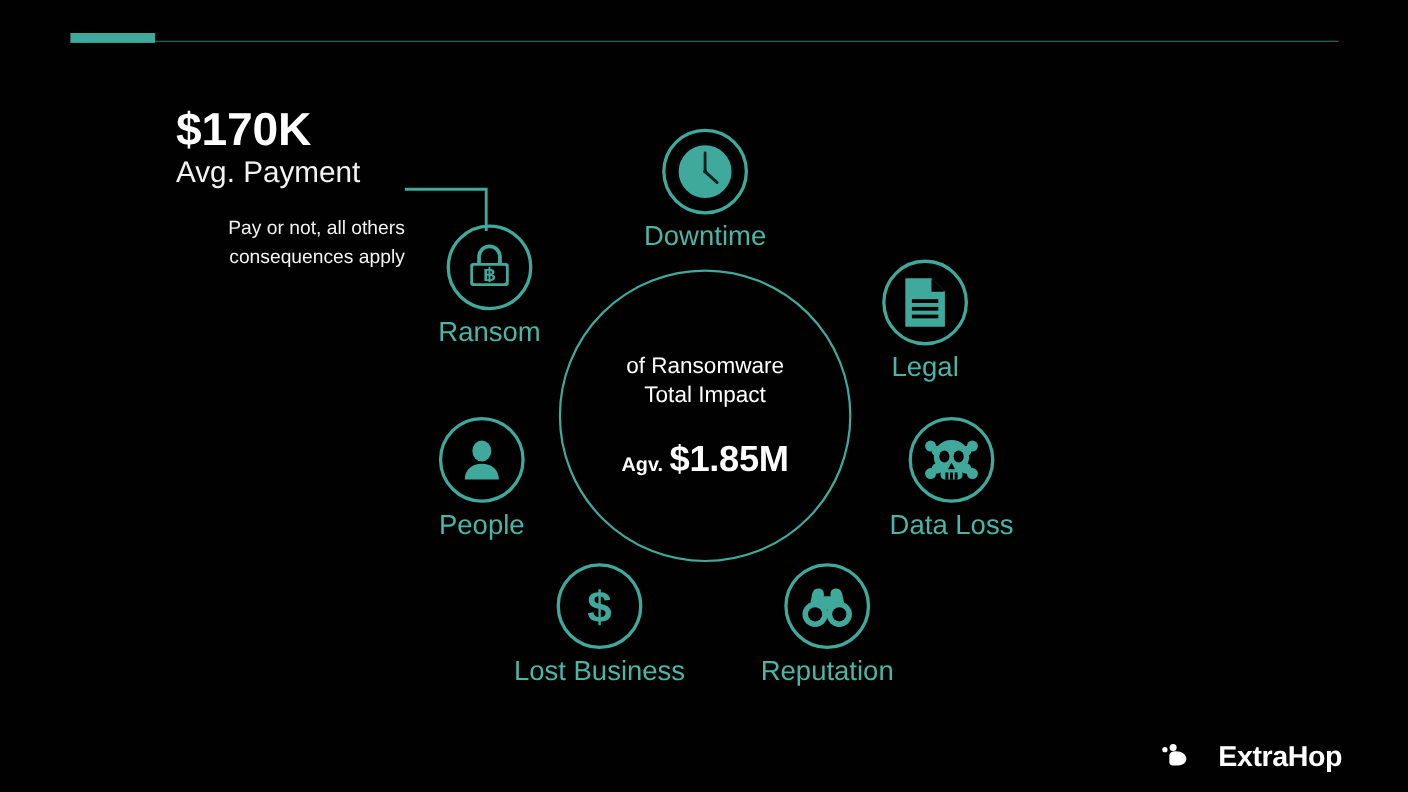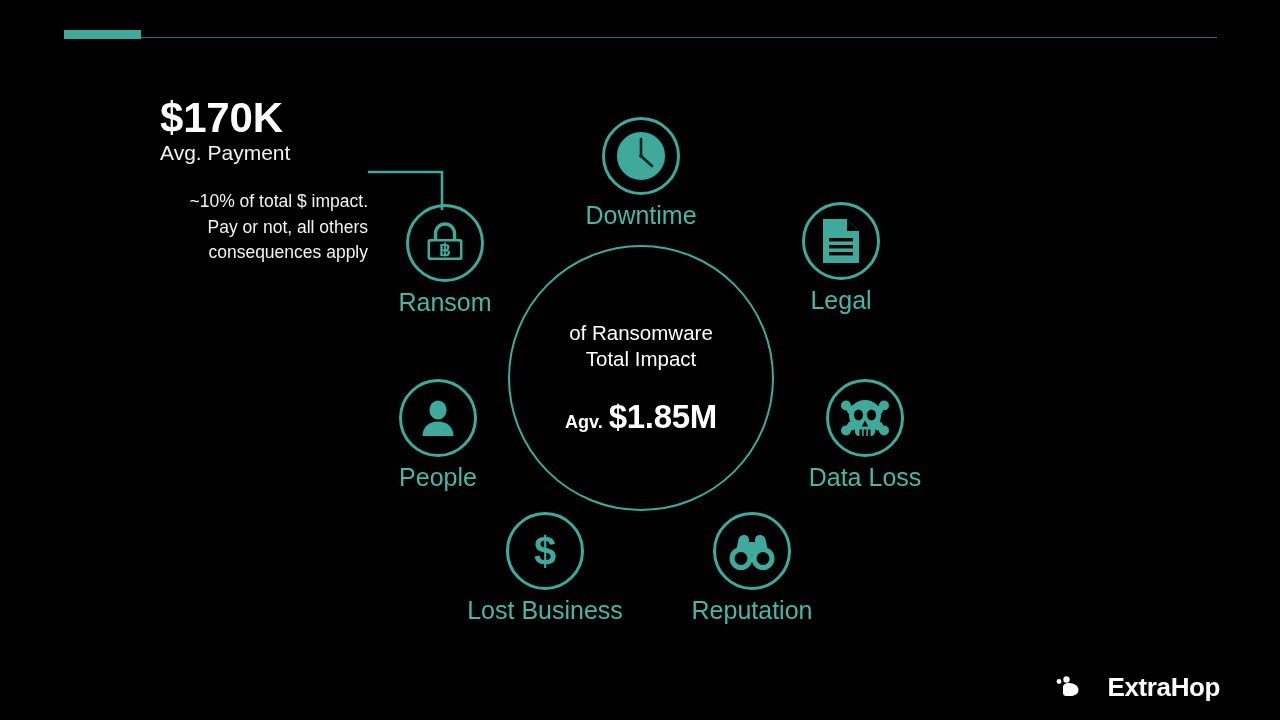--- a/index.html
+++ b/index.html
@@ -47,21 +47,21 @@
   }
   .callout-amount {
     font-size: 42px;
     font-weight: bold;
     color: #ffffff;
     line-height: 1.05;
     letter-spacing: -0.2px;
     margin: 0 0 1px 40px;
   }
   .callout-sub {
-    font-size: 21px;
+    font-size: 27px;
     color: #f2f2f2;
     line-height: 1.12;
     margin: 0 0 0 40px;
     font-weight: 400;
   }
   .callout-note {
     margin-top: 24px;
     font-size: 17.5px;
     color: #f2f2f2;
     line-height: 1.48;
@@ -179,21 +179,20 @@
 
 <div id="slide">
 
   <div class="top-accent"></div>
   <div class="top-rule"></div>
 
   <div class="callout">
     <div class="callout-amount">$170K</div>
     <div class="callout-sub">Avg. Payment</div>
     <div class="callout-note">
-      <span>~10% of total $ impact.</span>
       <span>Pay or not, all others</span>
       <span>consequences apply</span>
     </div>
   </div>
 
   <svg class="connector" width="100" height="60" viewBox="0 0 100 60">
     <path d="M 8 12 L 82 12 L 82 50" fill="none" stroke="#3faa9b" stroke-width="2.6"></path>
   </svg>
 
   <div class="hub"></div>
@@ -214,21 +213,21 @@
         <circle cx="27" cy="27" r="25" fill="#3faa9b"></circle>
         <circle cx="27" cy="27" r="25" fill="none" stroke="#0a0a0a" stroke-width="2"></circle>
         <line x1="27" y1="27" x2="27" y2="10" stroke="#07211f" stroke-width="2.6" stroke-linecap="round"></line>
         <line x1="27" y1="27" x2="38" y2="37" stroke="#07211f" stroke-width="2.6" stroke-linecap="round"></line>
         <circle cx="27" cy="27" r="1.8" fill="#07211f"></circle>
       </svg>
     </div>
     <div class="node-label">Downtime</div>
   </div>
 
-  <div class="node" style="left:802px; top:202px;">
+  <div class="node" style="left:802px; top:236px;">
     <div class="node-ring">
       <svg width="46" height="50" viewBox="0 0 46 50">
         <path d="M5 3 H29 L41 15 V47 H5 Z" fill="#3faa9b"></path>
         <path d="M29 3 L29 15 L41 15 Z" fill="#010101"></path>
         <path d="M29 4.5 L39.5 15 L29 15 Z" fill="#010101"></path>
         <rect x="11" y="22" width="24" height="3.4" fill="#010101"></rect>
         <rect x="11" y="29" width="24" height="3.4" fill="#010101"></rect>
         <rect x="11" y="36" width="24" height="3.4" fill="#010101"></rect>
       </svg>
     </div>

